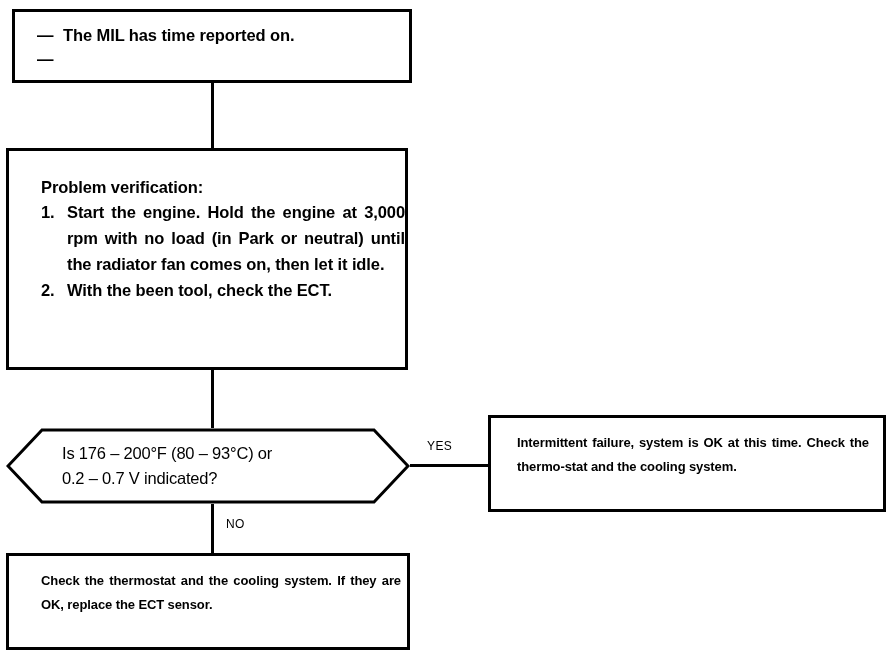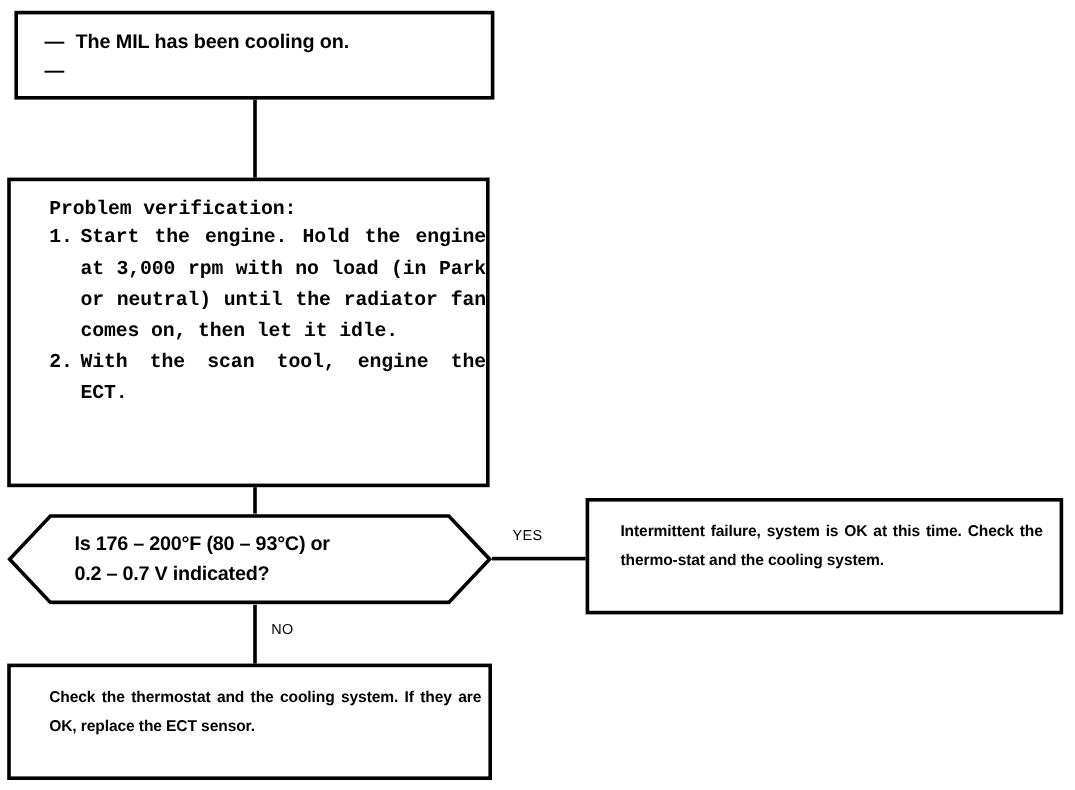--- a/index.html
+++ b/index.html
@@ -50,23 +50,22 @@
     width: 26px;
     flex: 0 0 26px;
     font-weight: bold;
   }
 
   
   #node-verification {
     left: 6px;
     top: 148px;
     width: 402px;
-    height: 258px;
-    padding: 12px 0 0 32px;
-    font-family: Liberation Mono, monospace;
+    height: 222px;
+    padding: 26px 0 0 32px;
   }
   .pv-title {
     font-size: 16.5px;
     font-weight: bold;
     line-height: 21px;
     letter-spacing: -0.1px;
     margin-bottom: 1px;
   }
   .pv-item {
     display: flex;
@@ -101,21 +100,21 @@
     left: 0; top: 0;
     width: 404px;
     height: 76px;
   }
   .hex-label {
     position: absolute;
     left: 56px;
     top: 13px;
     width: 320px;
     font-size: 16.5px;
-    font-weight: bold;
+    font-weight: normal;
     line-height: 25px;
     letter-spacing: -0.2px;
   }
 
   
   #node-yes-result {
     left: 488px;
     top: 415px;
     width: 398px;
     height: 97px;
@@ -194,38 +193,38 @@
 <div id="flowchart">
 
   <div class="conn-v" id="conn-symptom-verification"></div>
   <div class="conn-v" id="conn-verification-decision"></div>
   <div class="conn-v" id="conn-decision-no"></div>
   <div class="conn-h" id="conn-decision-yes"></div>
 
   <div class="node box" id="node-symptom">
     <div class="sym-line">
       <span class="sym-dash">—</span>
-      <span>The MIL has been cooling on.</span>
+      <span>The MIL has time reported on.</span>
     </div>
     <div class="sym-line">
       <span class="sym-dash">—</span>
     </div>
   </div>
 
   <div class="node box" id="node-verification">
     <div class="pv-title">Problem verification:</div>
 
     <div class="pv-item">
       <span class="pv-num">1.</span>
       <span class="pv-text"><span>Start the engine. Hold the engine at 3,000 rpm with no load (in Park or neutral) until the radiator fan comes on, then let it idle.</span></span>
     </div>
 
     <div class="pv-item">
       <span class="pv-num">2.</span>
-      <span class="pv-text"><span>With the scan tool, engine the ECT.</span></span>
+      <span class="pv-text"><span>With the been tool, check the ECT.</span></span>
     </div>
   </div>
 
   <div class="node" id="node-decision">
     <svg viewBox="0 0 404 76" preserveAspectRatio="none">
       <polygon points="36,2 368,2 402,38 368,74 36,74 2,38" fill="#ffffff" stroke="#000000" stroke-width="3" stroke-linejoin="miter"></polygon>
     </svg>
     <div class="hex-label">
       <div>Is 176 – 200°F (80 – 93°C) or</div>
       <div>0.2 – 0.7 V indicated?</div>

